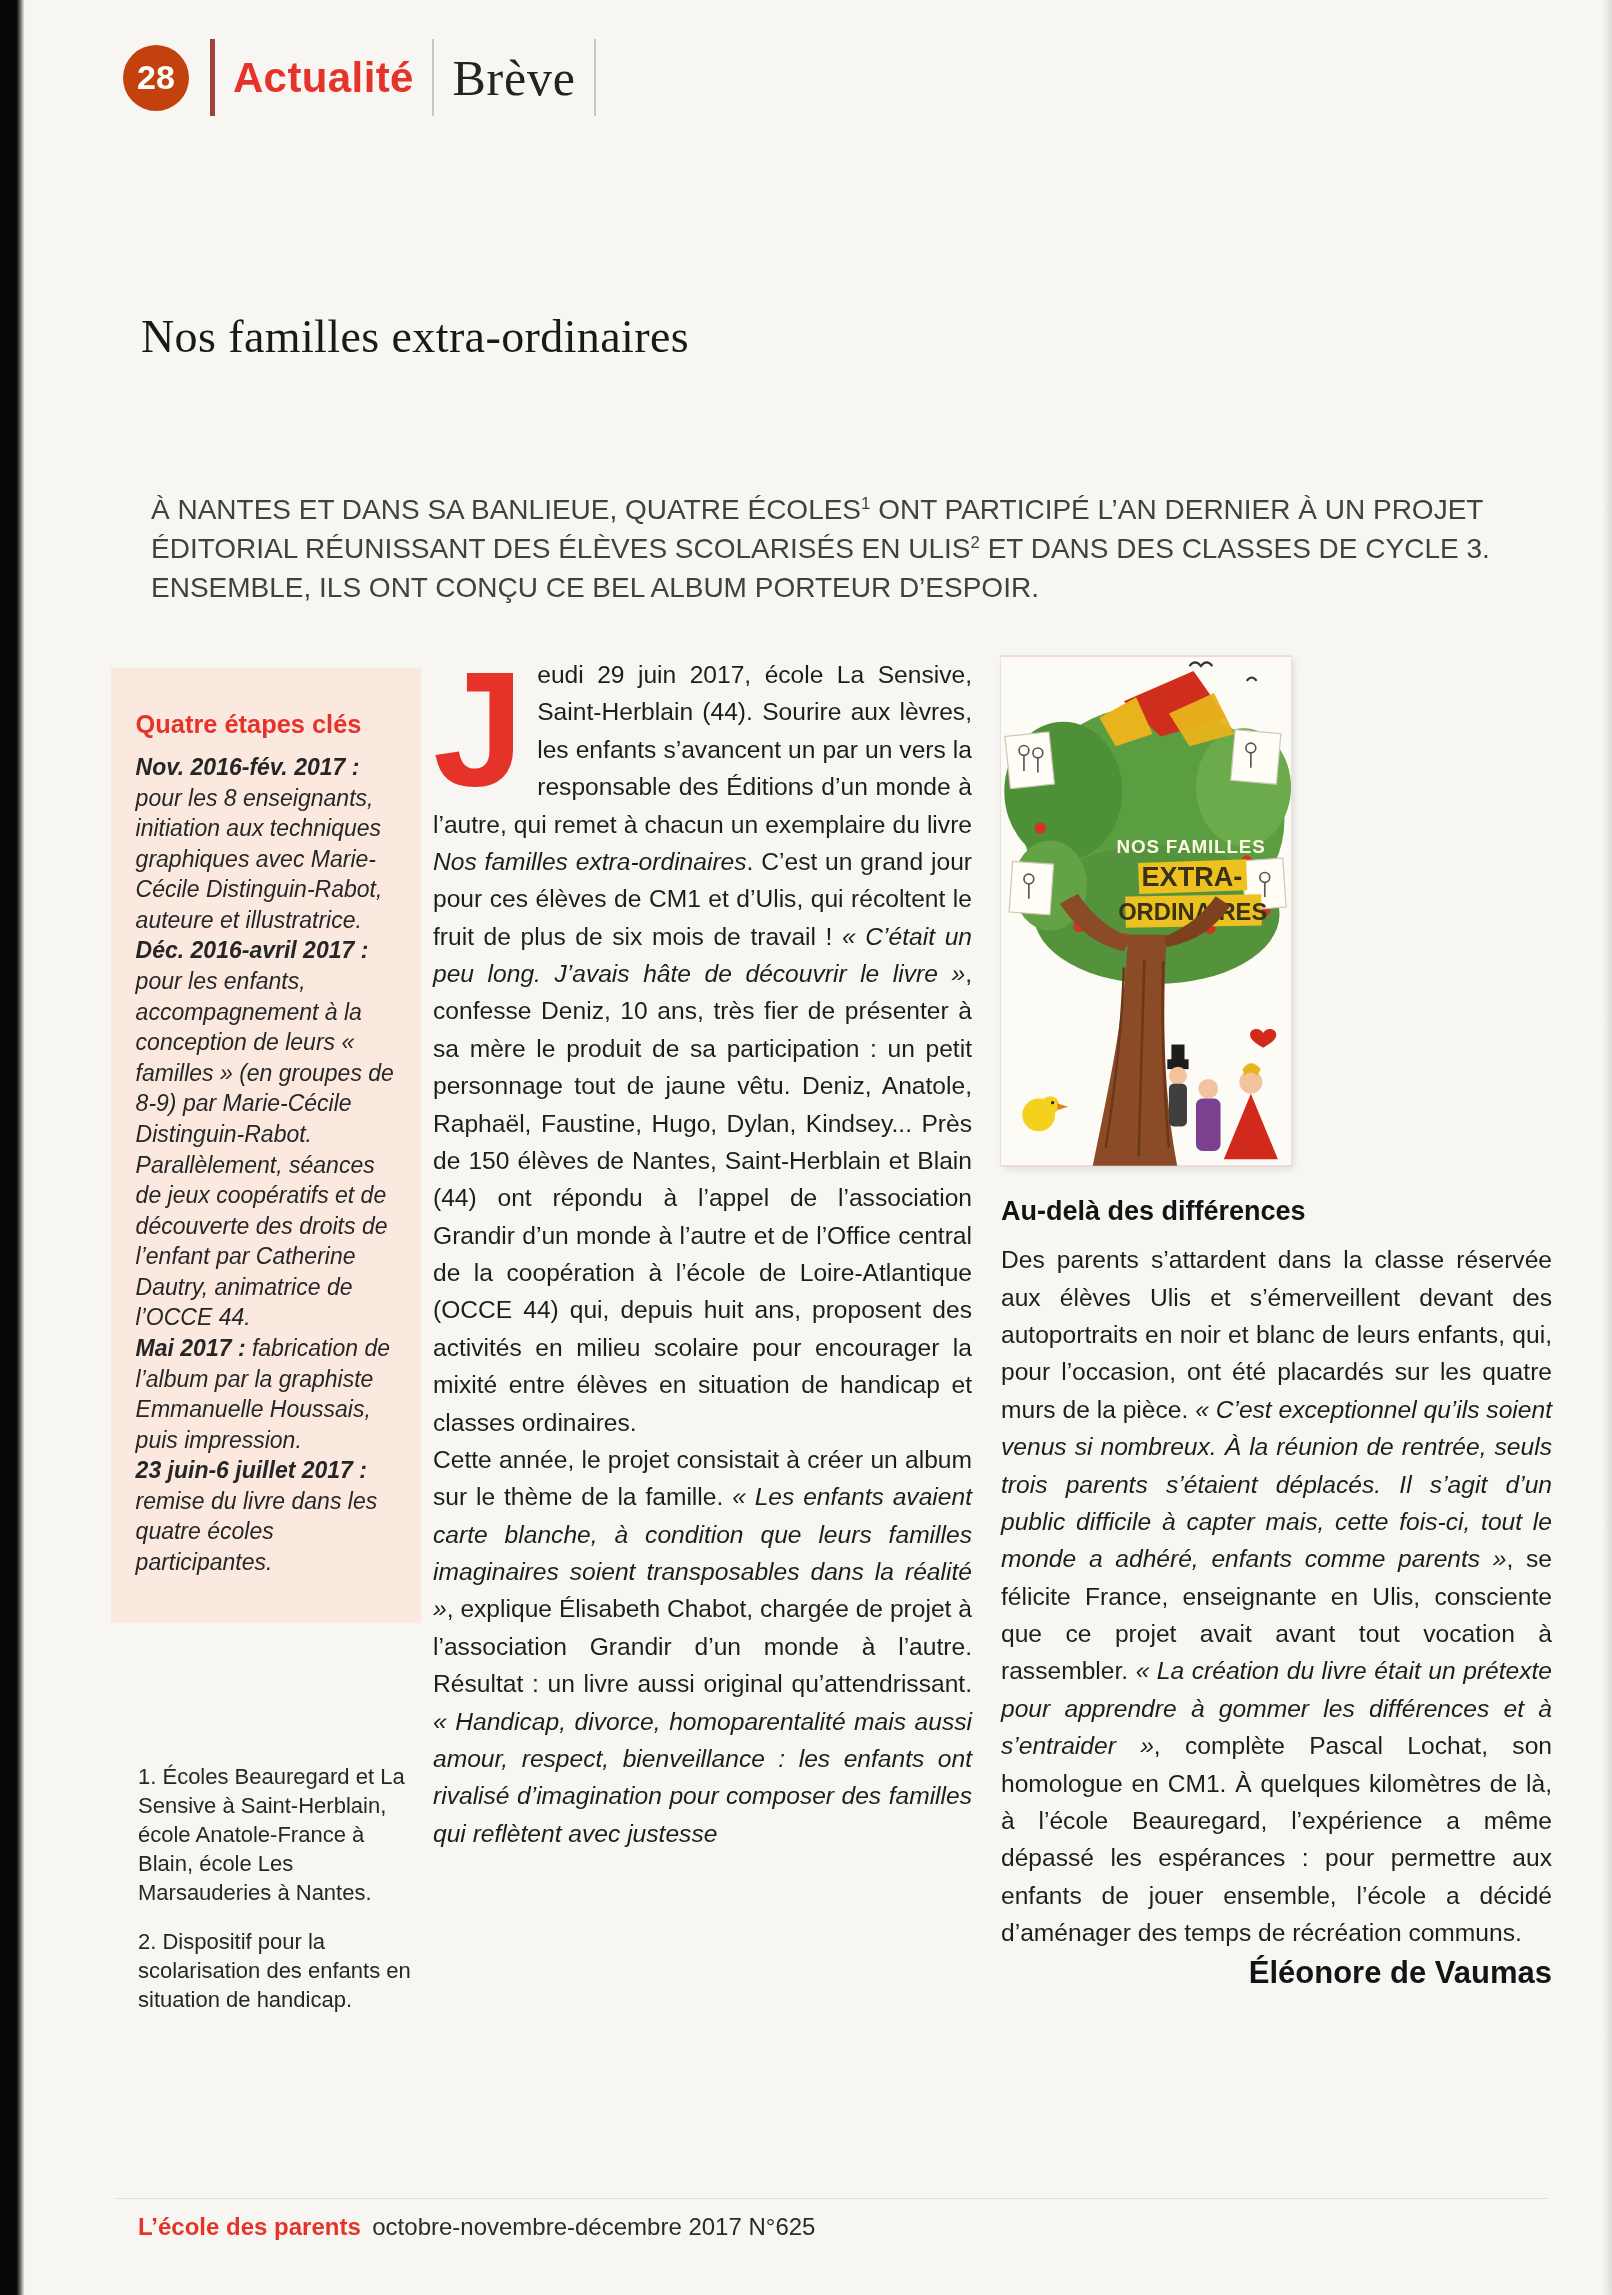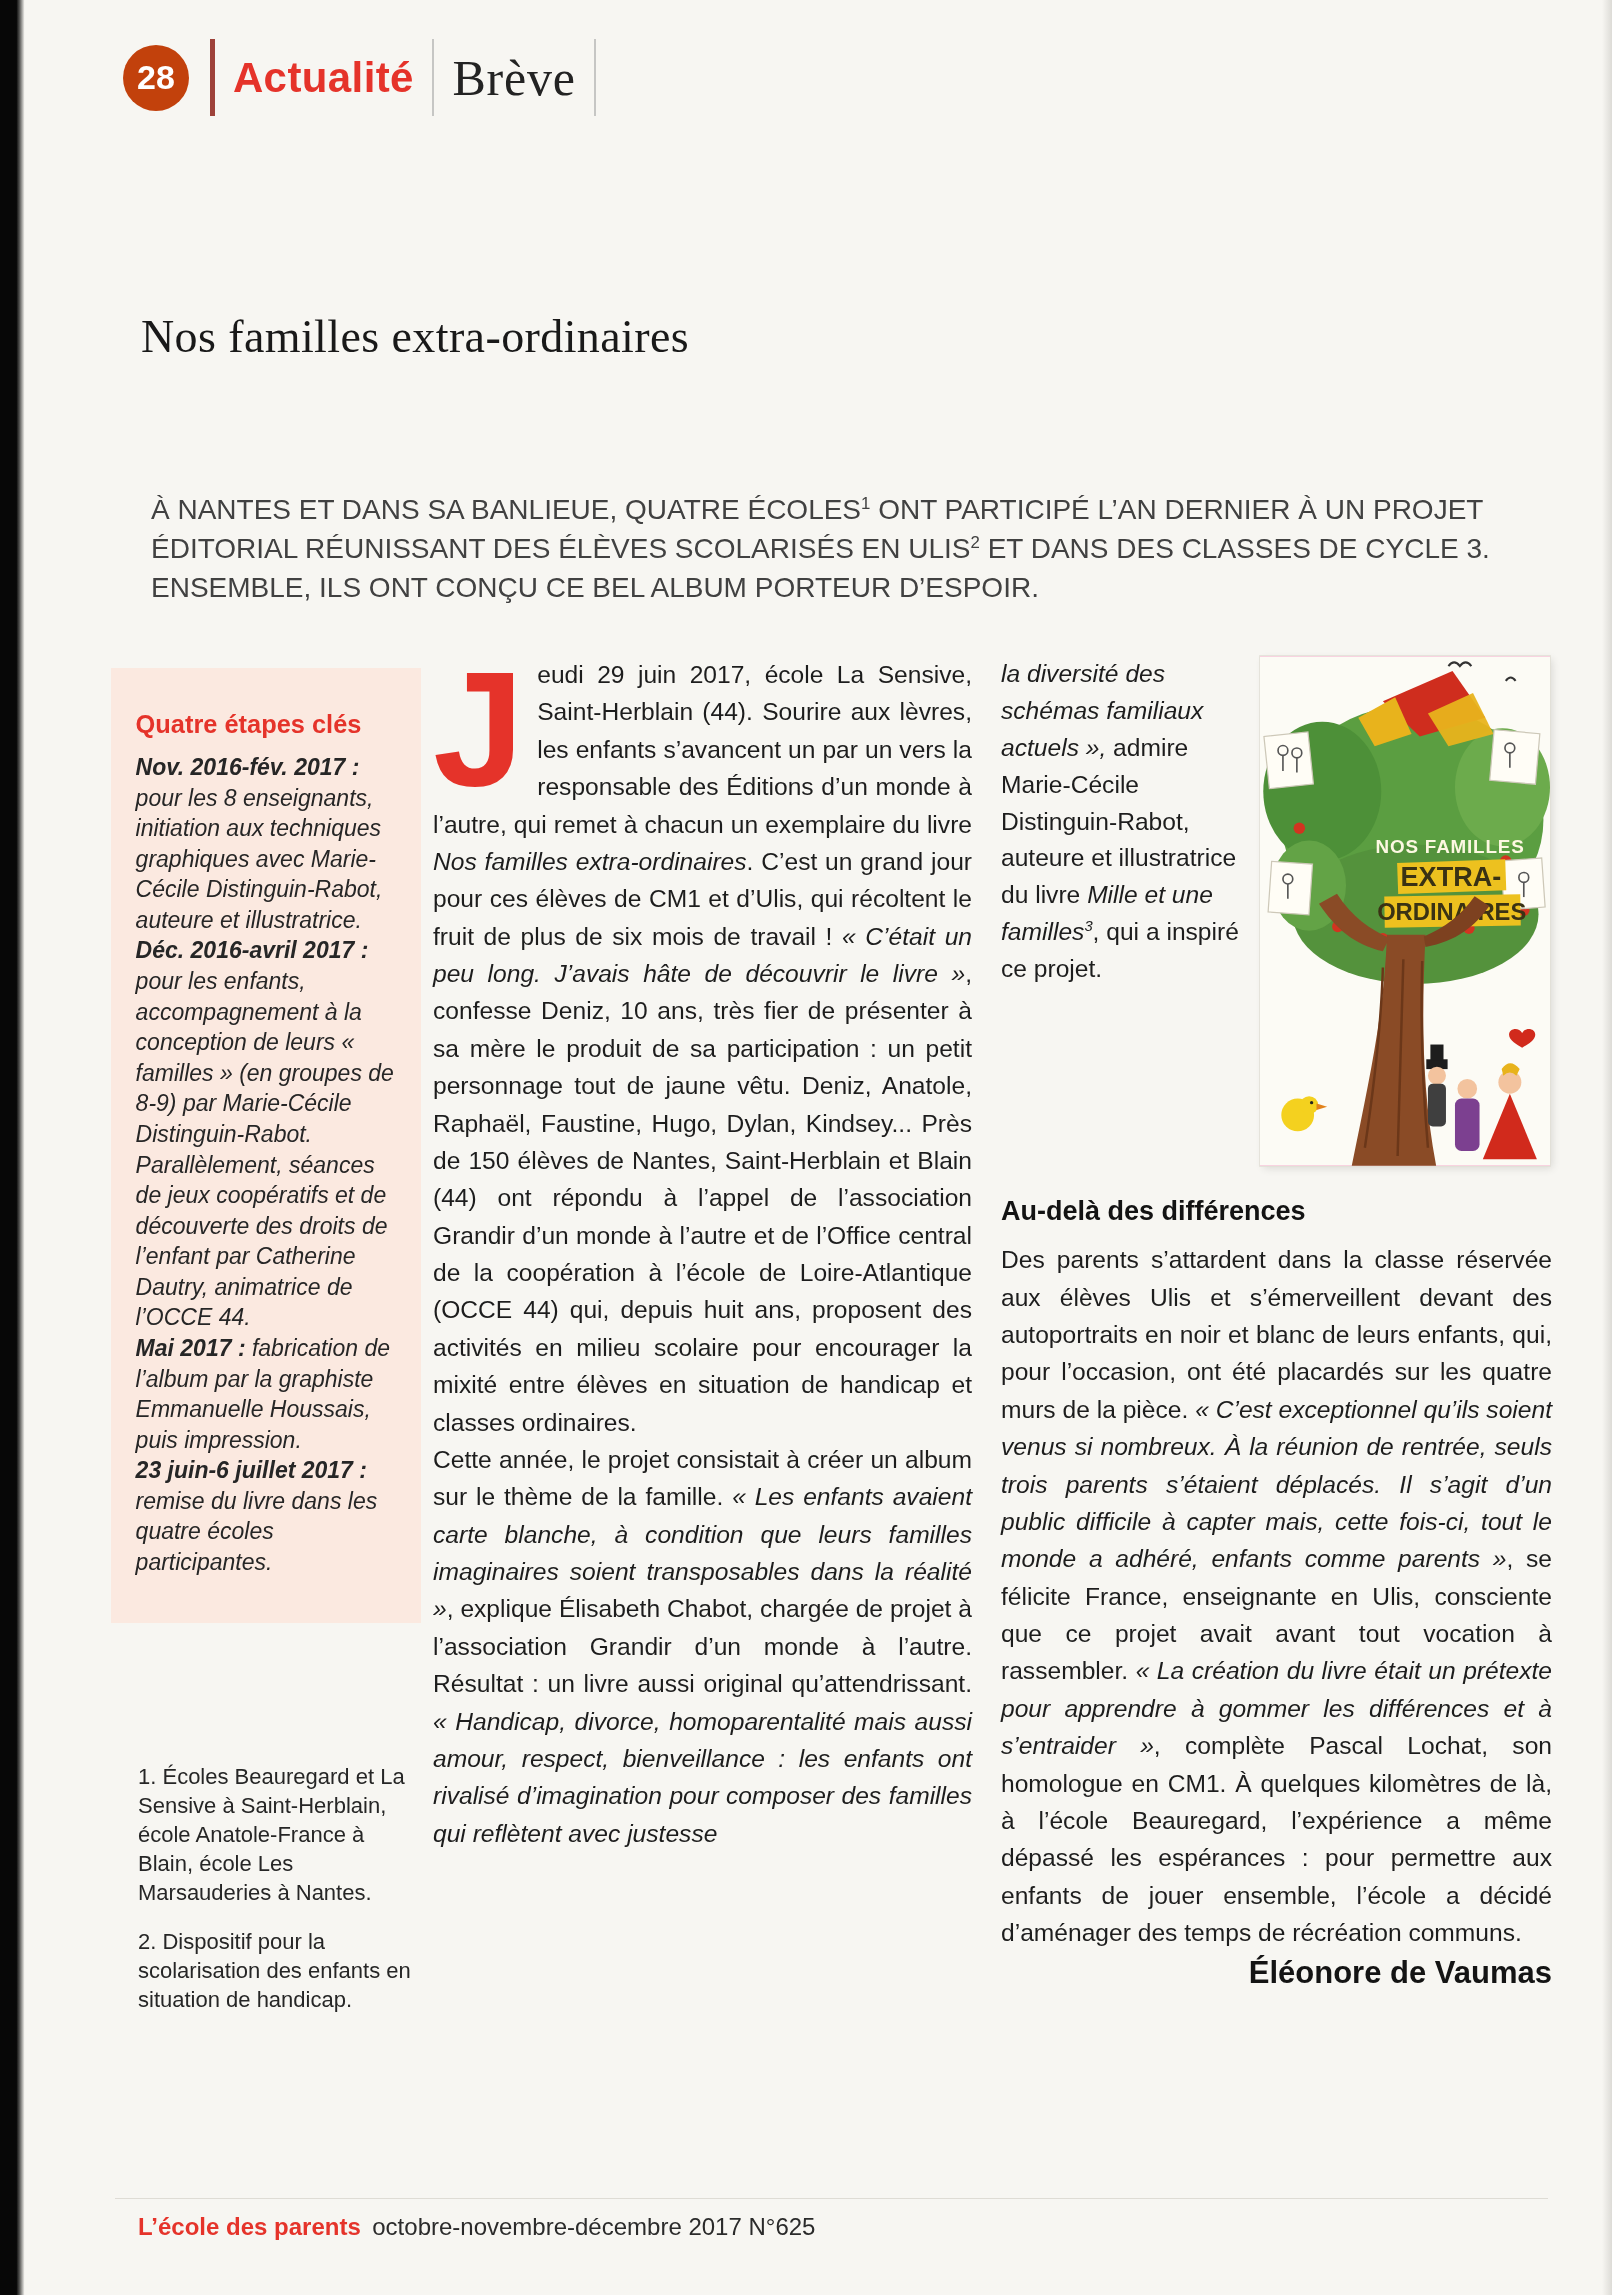--- a/index.html
+++ b/index.html
@@ -106,21 +106,20 @@
     <div class="fn"><span>2. Dispositif pour la scolarisation des enfants en situation de handicap.</span></div>
   </div>
 
   <div class="col-mid">
     <p><span class="dropcap">J</span><span><span>eudi 29 juin 2017, école La Sensive, Saint-Herblain (44). Sourire aux lèvres, les enfants s’avancent un par un vers la responsable des Éditions d’un monde à l’autre, qui remet à chacun un exemplaire du livre </span><span class="r-i">Nos familles extra-ordinaires</span><span>. C’est un grand jour pour ces élèves de CM1 et d’Ulis, qui récoltent le fruit de plus de six mois de travail ! </span><span class="r-i">« C’était un peu long. J’avais hâte de découvrir le livre »</span><span>, confesse Deniz, 10 ans, très fier de présenter à sa mère le produit de sa participation : un petit personnage tout de jaune vêtu. Deniz, Anatole, Raphaël, Faustine, Hugo, Dylan, Kindsey... Près de 150 élèves de Nantes, Saint-Herblain et Blain (44) ont répondu à l’appel de l’association Grandir d’un monde à l’autre et de l’Office central de la coopération à l’école de Loire-Atlantique (OCCE 44) qui, depuis huit ans, proposent des activités en milieu scolaire pour encourager la mixité entre élèves en situation de handicap et classes ordinaires.</span></span></p>
     <p><span>Cette année, le projet consistait à créer un album sur le thème de la famille. </span><span class="r-i">« Les enfants avaient carte blanche, à condition que leurs familles imaginaires soient transposables dans la réalité »</span><span>, explique Élisabeth Chabot, chargée de projet à l’association Grandir d’un monde à l’autre. Résultat : un livre aussi original qu’attendrissant. </span><span class="r-i">« Handicap, divorce, homoparentalité mais aussi amour, respect, bienveillance : les enfants ont rivalisé d’imagination pour composer des familles qui reflètent avec justesse</span></p>
   </div>
 
   <div class="col-right">
     <div class="right-top">
-      <div class="right-top-text"><span class="r-i">la diversité des schémas familiaux actuels »,</span><span> admire Marie-Cécile Distinguin-Rabot, auteure et illustratrice du livre </span><span class="r-i">Mille et une familles</span><span class="r-i r-sup">3</span><span>, qui a inspiré ce projet.</span></div>
       <div class="cover">
         <svg width="290" height="510" viewBox="0 0 354 622">
           <rect x="0" y="0" width="354" height="622" fill="#fcfbf5"></rect>
 
           <ellipse cx="186" cy="200" rx="160" ry="140" fill="#5b9e41"></ellipse>
           <ellipse cx="76" cy="165" rx="72" ry="85" fill="#4d9038"></ellipse>
           <ellipse cx="296" cy="160" rx="58" ry="72" fill="#6cab4c"></ellipse>
           <ellipse cx="190" cy="315" rx="150" ry="85" fill="#54923c"></ellipse>
           <ellipse cx="60" cy="280" rx="45" ry="55" fill="#63a346"></ellipse>
 

